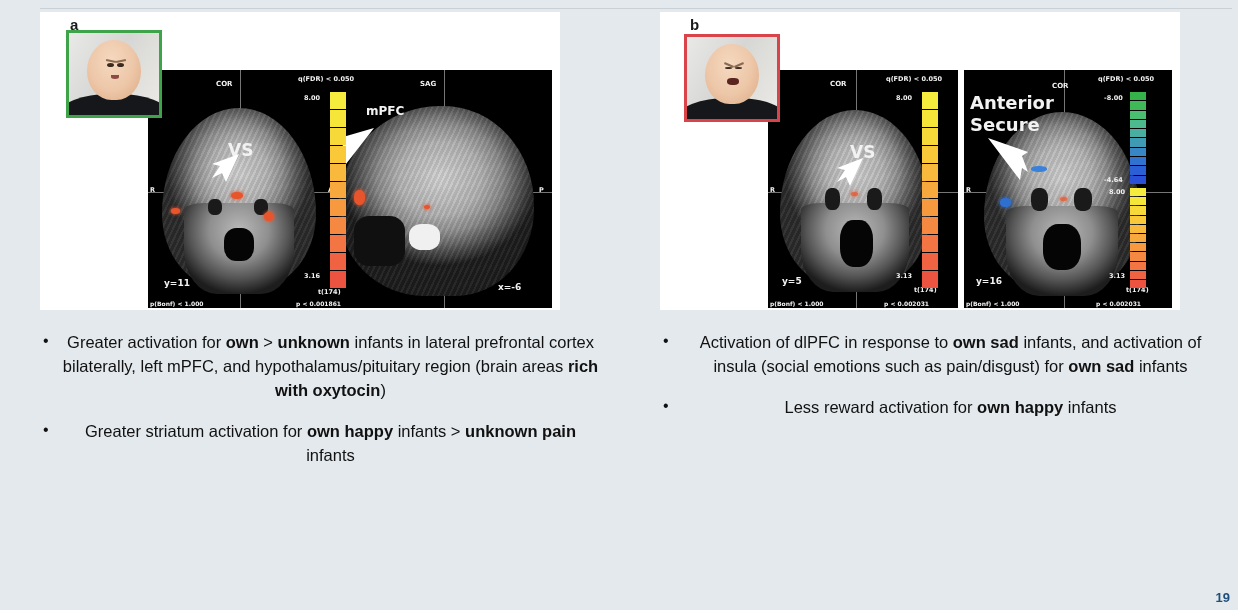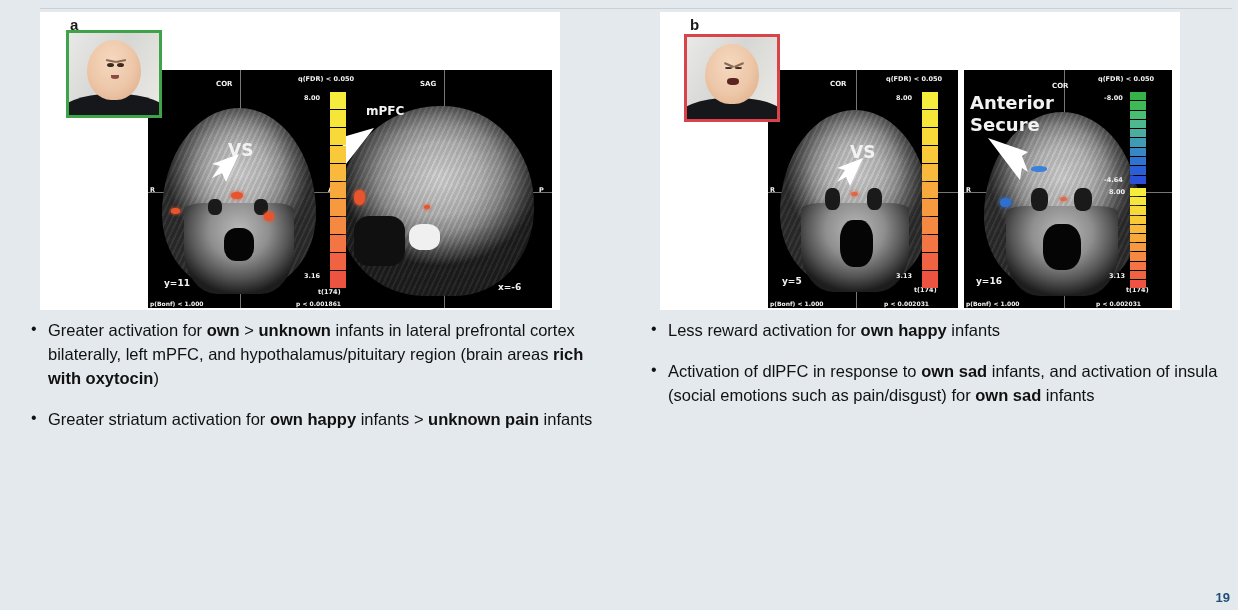--- a/index.html
+++ b/index.html
@@ -94,21 +94,21 @@
   
   .cbar{ position:absolute; display:flex; flex-direction:column; gap:1px; }
   .cbar i{ display:block; width:100%; flex:1; }
 
   
   .col{ position:absolute; width:585px; color:#111; }
   #col-a{ left:28px; top:318px; }
   #col-b{ left:648px; top:318px; }
   .col h3{ margin:0 0 4px 0; font-size:16.5px; font-weight:bold; line-height:1.35; }
   .col h3 .reg{ font-weight:normal; }
-  .blist{ margin:0; padding:0; list-style:none; }
+  .blist{ margin:12px; padding:0; list-style:none;text-align:center; }
   .blist li{
     position:relative; padding-left:20px; margin-bottom:17px;
     font-size:16.5px; line-height:1.46; color:#111;
   }
   .blist li:before{
     content:"•"; position:absolute; left:3px; top:-1px; font-size:16px;
   }
   .blist b{ font-weight:bold; }
 
   .page-num{
@@ -334,18 +334,18 @@
 
 <div class="col" id="col-a">
   <ul class="blist" id="list-left">
       <li><span>Greater activation for </span><b>own</b><span> &gt; </span><b>unknown</b><span> infants in lateral prefrontal cortex bilaterally, left mPFC, and hypothalamus/pituitary region (brain areas </span><b>rich with oxytocin</b><span>)</span></li>
       <li><span>Greater striatum activation for </span><b>own happy</b><span> infants &gt; </span><b>unknown pain</b><span> infants</span></li>
     </ul>
 </div>
 
 <div class="col" id="col-b">
   <ul class="blist" id="list-right">
+      <li><span>Activation of dlPFC in response to </span><b>own sad</b><span> infants, and activation of insula (social emotions such as pain/disgust) for </span><b>own sad</b><span> infants</span></li>
       <li><span>Less reward activation for </span><b>own happy</b><span> infants</span></li>
-      <li><span>Activation of dlPFC in response to </span><b>own sad</b><span> infants, and activation of insula (social emotions such as pain/disgust) for </span><b>own sad</b><span> infants</span></li>
     </ul>
 </div>
 
 <span class="page-num" style="position:absolute; right:8px; top:590px;">19</span>
 
 </body></html>

